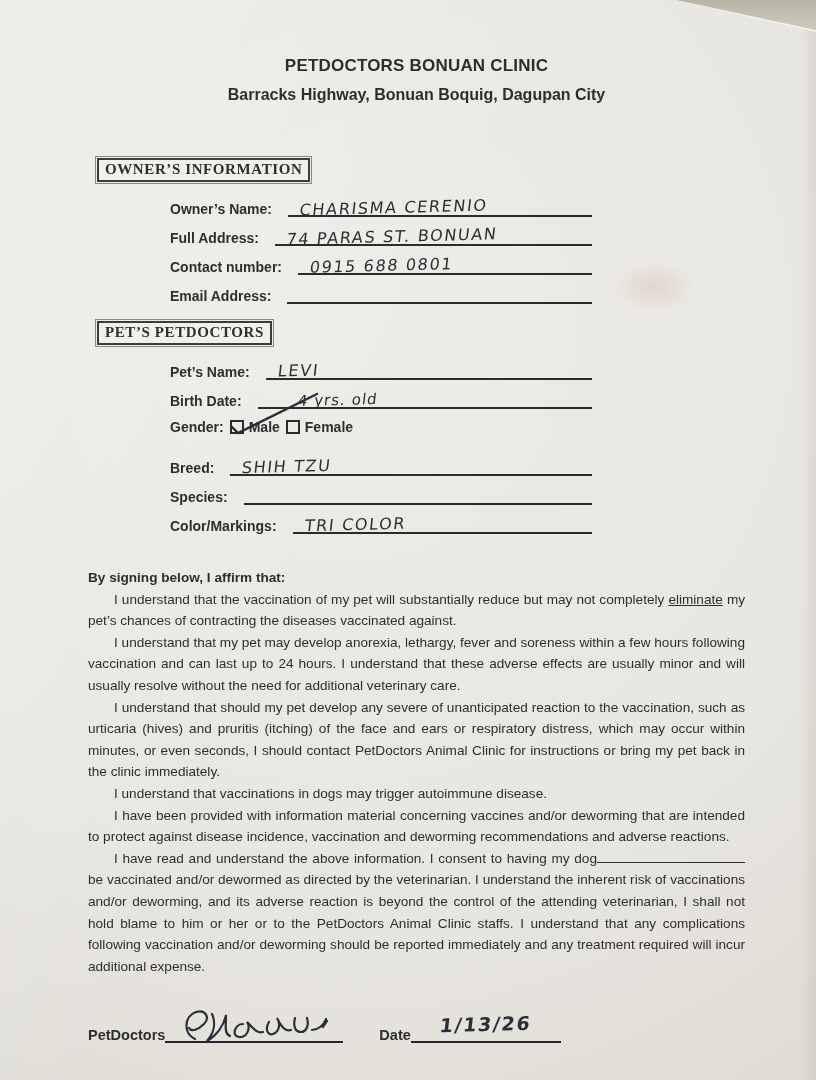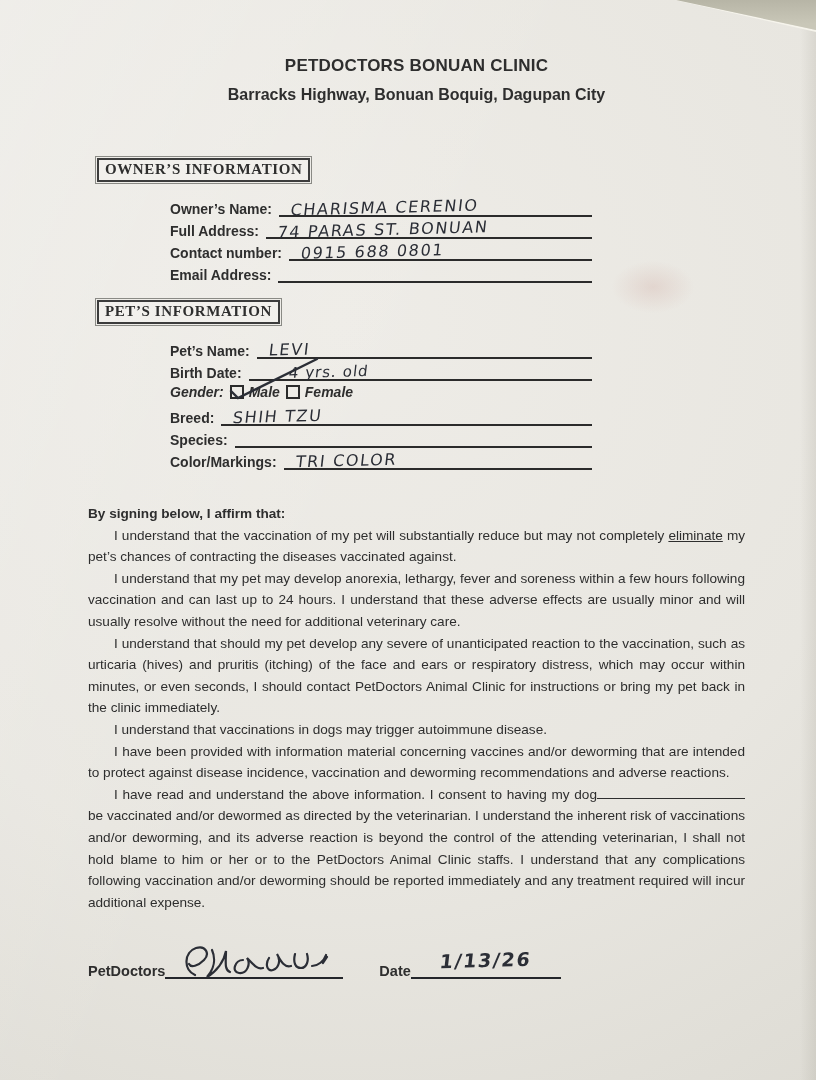--- a/index.html
+++ b/index.html
@@ -24,28 +24,28 @@
   .clinic{font-size:17px;font-weight:bold;letter-spacing:0.2px;}
   .addr{font-size:16px;font-weight:bold;margin-top:10px;}
   
   .secbox{display:inline-block;border:2px solid #3c3c3c;outline:1px solid #8a8a85;outline-offset:1px;
     padding:1px 6px 2px 6px;font-family:"Liberation Serif",serif;font-weight:bold;
     font-size:15px;letter-spacing:0.6px;background:rgba(255,255,255,0.18);}
   .sec-owner{margin-top:54px;margin-left:9px;}
   .sec-pet{margin-top:17px;margin-left:9px;}
   
   .fields{margin-left:82px;margin-top:13px;}
-  .frow{display:flex;align-items:flex-end;width:422px;height:22px;margin-bottom:0;font-size:14px;}
+  .frow{display:flex;align-items:flex-end;width:422px;height:22px;margin-bottom:7px;font-size:14px;gap:9px;}
   .flabel{font-weight:bold;white-space:nowrap;padding-right:7px;}
   .fline{flex:1;border-bottom:2px solid #2b2b2b;height:100%;display:flex;align-items:flex-end;padding-left:12px;position:relative;}
   .hw{font-family:"DejaVu Sans",sans-serif;color:#2b2e36;font-size:16px;letter-spacing:1.6px;
     transform:skewX(-8deg) rotate(-1.5deg);display:inline-block;position:relative;top:2px;white-space:nowrap;}
   .hw.small{font-size:15px;letter-spacing:1px;}
   
-  .grow{display:flex;align-items:center;height:22px;font-size:14px;font-weight:bold;margin-bottom:1px;font-style:italic;}
+  .grow{display:flex;align-items:center;height:22px;font-size:14px;font-weight:bold;margin-bottom:16px;}
   .cb{width:10px;height:10px;border:2px solid #2b2b2b;display:inline-block;margin:0 5px 0 6px;position:relative;}
   .cb .tick{position:absolute;left:-3px;top:-32px;overflow:visible;}
   
   .consent{margin-top:33px;font-size:13.6px;line-height:21.6px;text-align:justify;}
   .consent .lead{font-weight:bold;}
   .consent p{margin:0;text-indent:26px;}
   .und{text-decoration:underline;}
   .inline-blank{display:inline-block;width:148px;border-bottom:1.5px solid #2e2e2e;height:12px;}
   
   .sigrow{display:flex;align-items:flex-end;margin-top:36px;font-size:14.5px;font-weight:bold;height:30px;}
@@ -96,21 +96,21 @@
       </div>
       <div class="frow">
         <span class="flabel">Email Address:</span>
         <span class="fline">
             <span class="hw"></span>
           </span>
       </div>
     </div>
 
     <div class="sec-pet">
-      <span class="secbox">PET’S INFORMATION</span>
+      <span class="secbox">PET’S PETDOCTORS</span>
     </div>
 
     <div class="fields">
       <div class="frow">
         <span class="flabel">Pet’s Name:</span>
         <span class="fline">
             <span class="hw">LEVI</span>
           </span>
       </div>
       <div class="frow">

